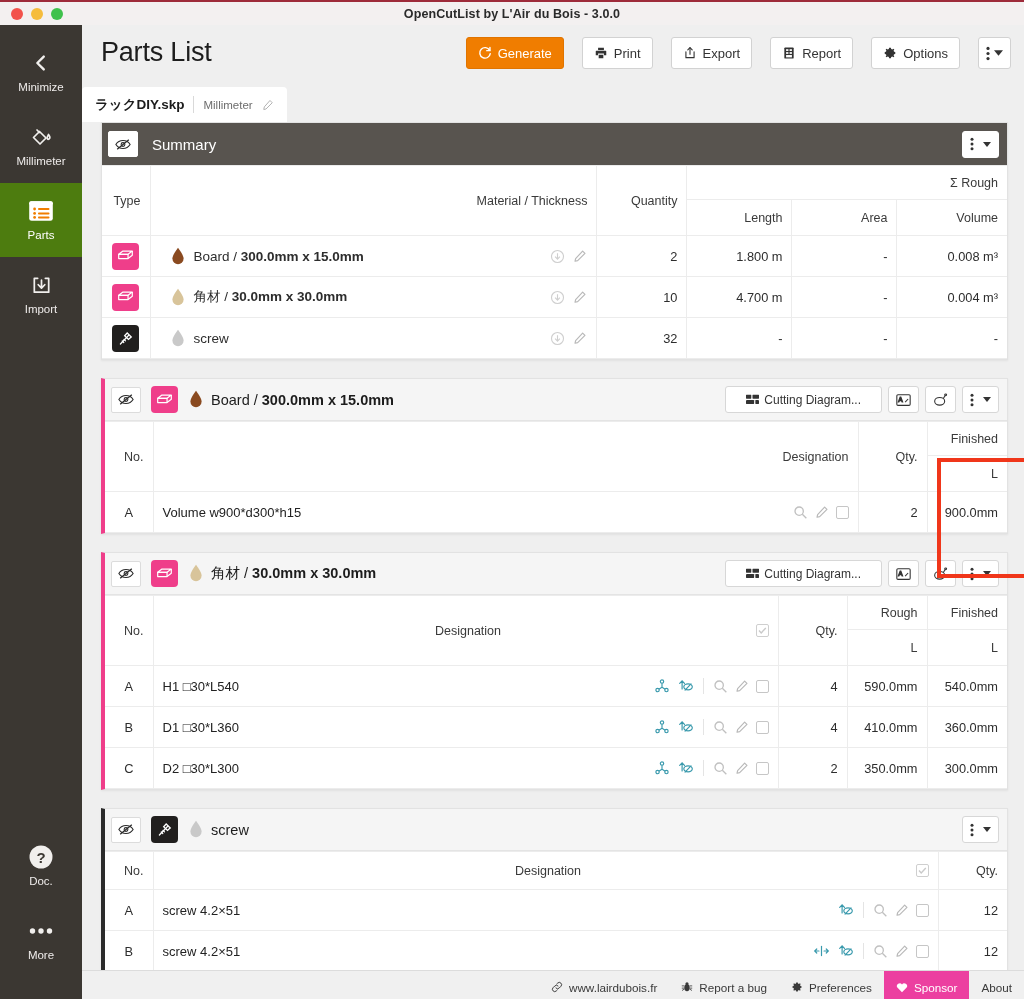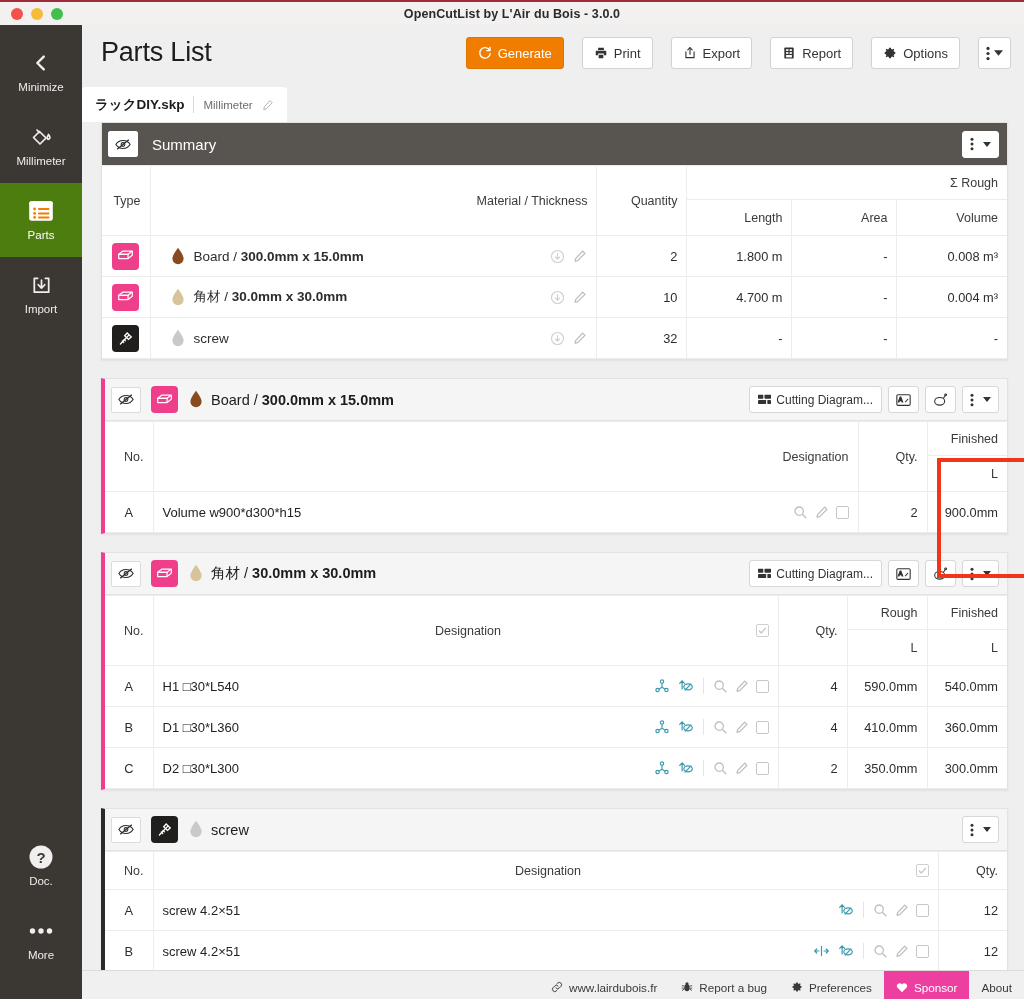--- a/index.html
+++ b/index.html
@@ -120,21 +120,21 @@
   .mat-badge.dark { background: #211f1e; }
   .drop { width: 15px; height: 19px; margin-left: 11px; flex: 0 0 auto; }
   .card-title {
     margin-left: 7px; font-size: 14.5px; color: #1c1c1c; white-space: nowrap;
   }
   .card-title b { font-weight: bold; }
   .card-head.summary .card-title { color: #fff; font-size: 15px; margin-left: 14px; }
   .head-spacer { flex: 1 1 auto; }
   .head-btns { display: flex; gap: 6px; align-items: center; }
   .hbtn {
-    height: 27px; padding: 0 8px; background: #fff;
+    height: 27px; padding: 0 20px; background: #fff;
     border: 1px solid #d7d7d7; border-radius: 3px;
     display: flex; align-items: center; gap: 5px;
     font-size: 12px; color: #333; cursor: pointer; white-space: nowrap;
   }
   .hbtn.icon-only { padding: 0 7px; }
   .card-head.summary .hbtn { border-color: #fff; }
 
   
   table.grid { width: 100%; border-collapse: collapse; table-layout: fixed; }
   table.grid th, table.grid td {

